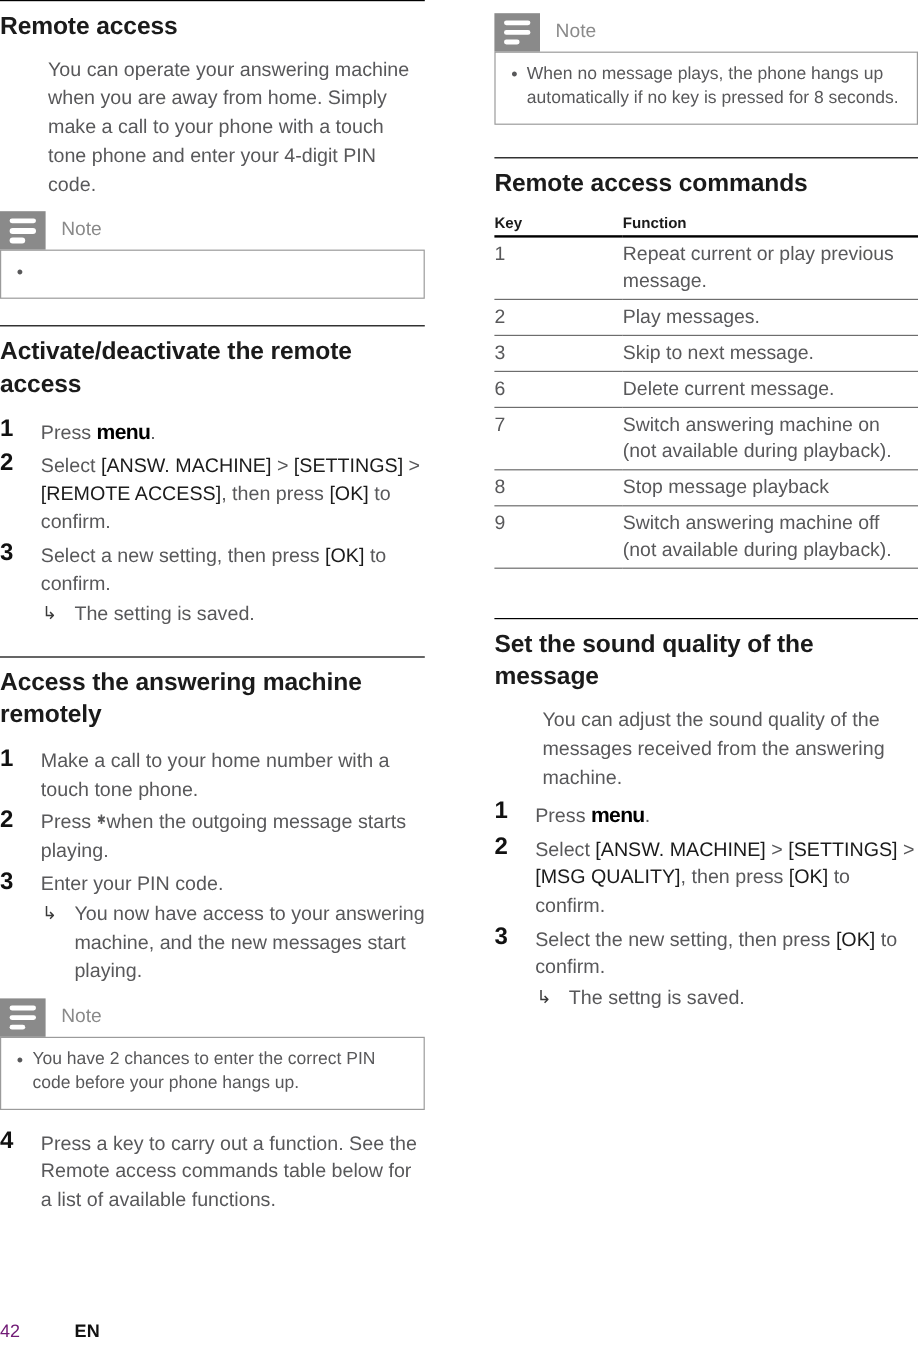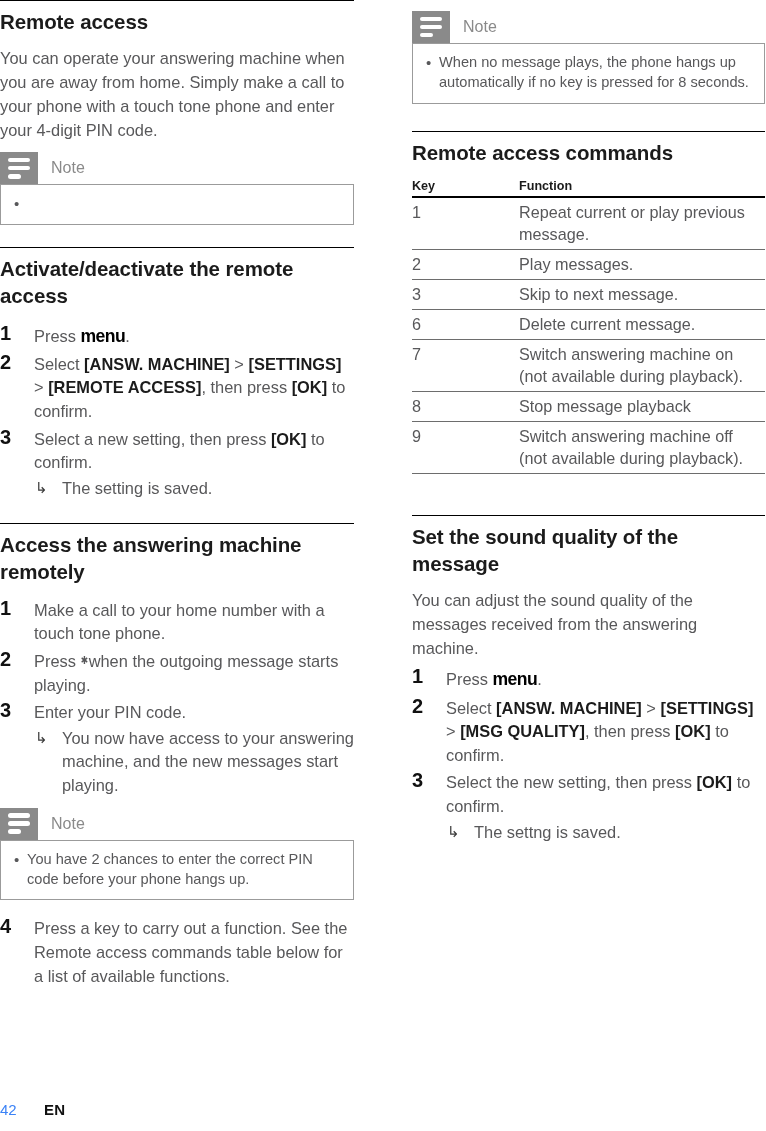--- a/index.html
+++ b/index.html
@@ -55,20 +55,21 @@
     margin-top: 7px;
     margin-bottom: 11px;
   }
 
   
   p.body {
     font-size: 16.4px;
     line-height: 1.465;
     color: #58585a;
     margin-bottom: 3px;
+    margin-left: 40px;
   }
 
   
   .steps { margin-top: 4px; }
   .step {
     display: flex;
     align-items: flex-start;
     margin-bottom: 1px;
   }
   .step-num {
@@ -80,21 +81,21 @@
     padding-top: 1px;
   }
   .step-body {
     flex: 1 1 auto;
     font-size: 16.4px;
     line-height: 1.44;
     color: #58585a;
     padding-top: 3px;
   }
   .kw {
-    font-weight: bold;
+    font-weight: normal;
     color: #1b1b1b;
   }
   .menu-kw {
     font-weight: bold;
     color: #000;
     font-size: 17.6px;
     letter-spacing: -0.55px;
     font-stretch: condensed;
   }
   .star-key {
@@ -207,22 +208,22 @@
   
   .footer {
     position: absolute;
     left: 0;
     bottom: 13px;
     display: flex;
     align-items: baseline;
     font-size: 15px;
   }
   .footer .pageno {
-    color: #3b82f6;
-    width: 44px;
+    color: #701a75;
+    width: 62px;
   }
   .footer .lang {
     color: #111;
     font-weight: bold;
     font-size: 15px;
     letter-spacing: 0.3px;
   }
 </style>
 </head>
 <body>

